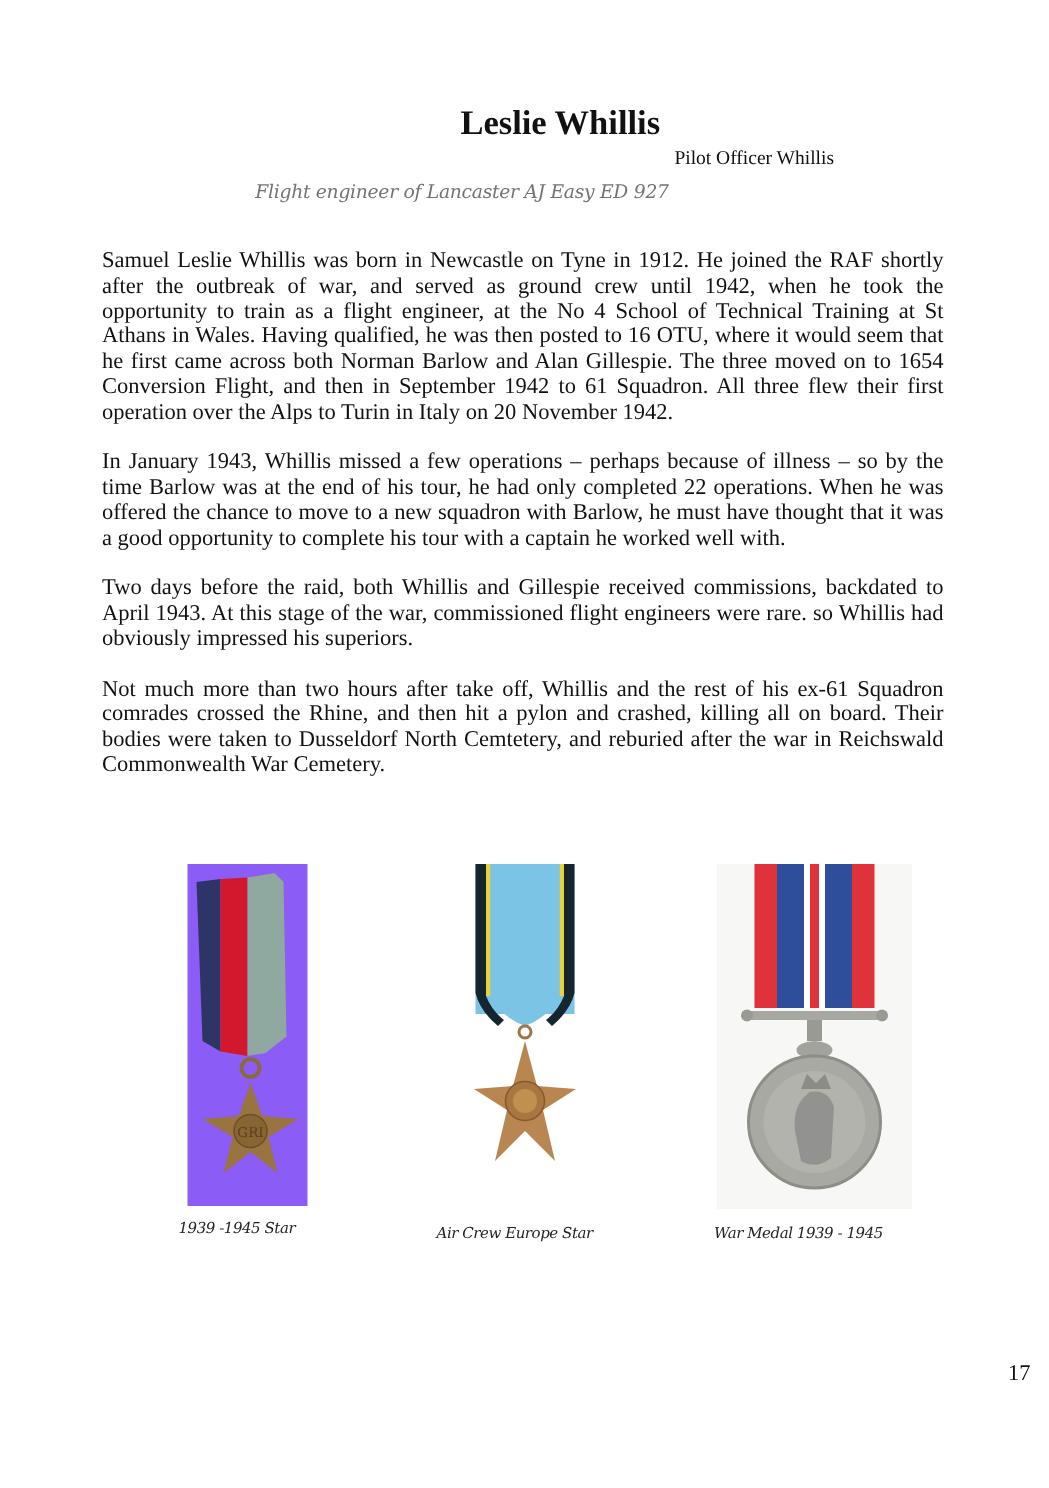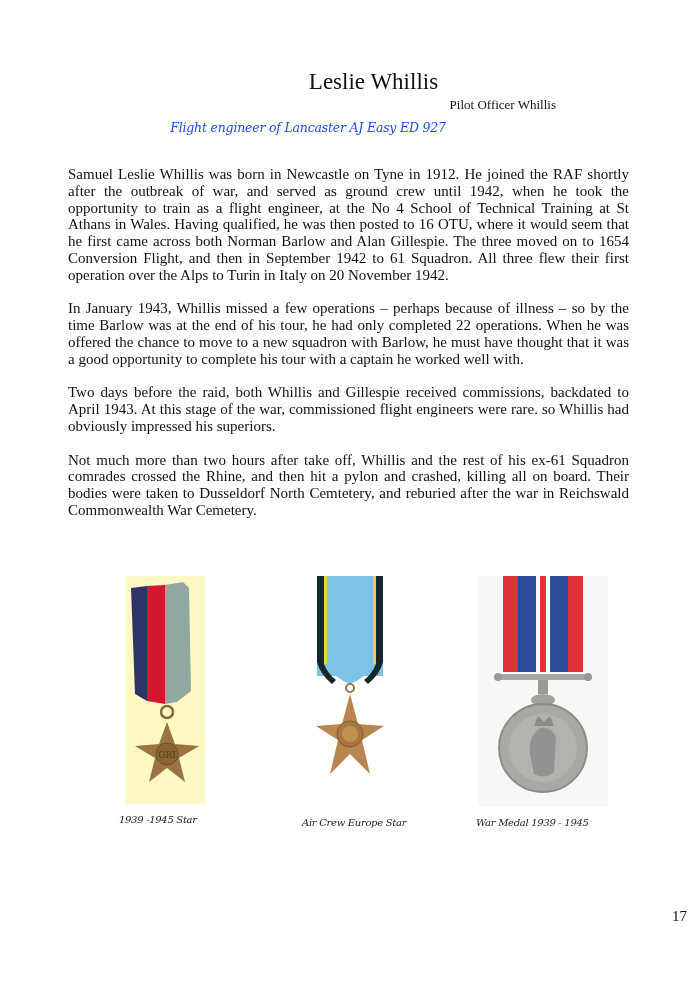--- a/index.html
+++ b/index.html
@@ -1,30 +1,30 @@
 <!DOCTYPE html>
 <html><head>
   <meta charset="utf-8">
   <style>
     * { margin: 0; padding: 0; box-sizing: border-box; }
     html, body { width: 699px; height: 992px; background: #ffffff; overflow: hidden; }
     body { position: relative; font-family: "Liberation Serif", "DejaVu Serif", serif; color: #111; }
 
     .title {
       position: absolute; left: 0; width: 699px; top: 68px;
-      text-align: center; font-weight: normal; font-size: 23px; line-height: 28px; padding-left: 48px;
+      text-align: center; font-weight: bold; font-size: 23px; line-height: 28px; padding-left: 48px;
     }
     .subtitle {
       position: absolute; left: 0; width: 556px; top: 97px;
       text-align: right; font-weight: normal; font-size: 13px; line-height: 16px;
     }
     .tagline {
       position: absolute; left: 0; width: 616px; top: 120px;
       text-align: center; font-style: italic; font-size: 12.5px; line-height: 16px;
-      font-family: "DejaVu Serif", serif; letter-spacing: -0.2px; color: #1d4ed8;
+      font-family: "DejaVu Serif", serif; letter-spacing: -0.2px; color: #737373;
     }
 
     .body-text {
       position: absolute; left: 68px; width: 561px; top: 166px;
       font-size: 15px; line-height: 16.8px; text-align: justify;
     }
     .body-text p { margin-bottom: 16.8px; }
     .medal-img { position: absolute; background: #fafaf7; overflow: hidden; }
     .caption {
       position: absolute; font-style: italic; font-size: 10px; line-height: 16px;
@@ -42,21 +42,21 @@
 <div class="subtitle">Pilot Officer Whillis</div>
 <div class="tagline">Flight engineer of Lancaster AJ Easy ED 927</div>
 
 <div class="body-text">
   <p>Samuel Leslie Whillis was born in Newcastle on Tyne in 1912. He joined the RAF shortly after the outbreak of war, and served as ground crew until 1942, when he took the opportunity to train as a flight engineer, at the No 4 School of Technical Training at St Athans in Wales. Having qualified, he was then posted to 16 OTU, where it would seem that he first came across both Norman Barlow and Alan Gillespie. The three moved on to 1654 Conversion Flight, and then in September 1942 to 61 Squadron. All three flew their first operation over the Alps to Turin in Italy on 20 November 1942.</p>
   <p>In January 1943, Whillis missed a few operations – perhaps because of illness – so by the time Barlow was at the end of his tour, he had only completed 22 operations. When he was offered the chance to move to a new squadron with Barlow, he must have thought that it was a good opportunity to complete his tour with a captain he worked well with.</p>
   <p>Two days before the raid, both Whillis and Gillespie received commissions, backdated to April 1943. At this stage of the war, commissioned flight engineers were rare. so Whillis had obviously impressed his superiors.</p>
   <p>Not much more than two hours after take off, Whillis and the rest of his ex-61 Squadron comrades crossed the Rhine, and then hit a pylon and crashed, killing all on board. Their bodies were taken to Dusseldorf North Cemtetery, and reburied after the war in Reichswald Commonwealth War Cemetery.</p>
 </div>
 
-<div class="medal-img" style="left:125px; top:576px; width:80px; height:228px; background:#fef9c3;">
+<div class="medal-img" style="left:125px; top:576px; width:80px; height:228px; background:#8b5cf6;">
   <svg width="80" height="228" viewBox="0 0 80 228">
 
     <path d="M6 12 L22 10 L22 125 L10 118 Z" fill="#2e3566"></path>
     <path d="M22 10 L40 9 L40 128 L22 125 Z" fill="#d3172c"></path>
     <path d="M40 9 L58 6 L64 12 L66 115 L52 126 L40 128 Z" fill="#8fa8a0"></path>
 
     <circle cx="42" cy="136" r="6" fill="none" stroke="#8a6a3a" stroke-width="2.5"></circle>
 
     <polygon points="42,146 50,168 74,170 54,182 60,206 42,192 24,206 30,182 10,170 34,168" fill="#9a7440"></polygon>
     <circle cx="42" cy="178" r="11" fill="#8a6534" stroke="#6e4e26" stroke-width="1"></circle>
@@ -75,21 +75,21 @@
     <rect x="65" y="0" width="3" height="88" fill="#e9d23a"></rect>
     <path d="M19 0 L65 0 L65 88 Q58 102 42 108 Q26 102 19 88 Z" fill="#7cc4e6"></path>
 
     <circle cx="42" cy="112" r="4" fill="none" stroke="#a27444" stroke-width="2"></circle>
 
     <polygon points="42,118 50,148 76,150 54,164 62,198 42,178 22,198 30,164 8,150 34,148" fill="#b98550"></polygon>
     <circle cx="42" cy="158" r="13" fill="#a87640" stroke="#86582c" stroke-width="1"></circle>
     <circle cx="42" cy="158" r="8" fill="#c2904e"></circle>
   </svg>
 </div>
-<div class="caption" style="left:302px; top:815px;">Air Crew Europe Star</div>
+<div class="caption" style="left:291px; top:815px;">Air Crew Europe Star</div>
 
 <div class="medal-img" style="left:478px; top:576px; width:130px; height:230px; background:#f7f7f5;">
   <svg width="130" height="230" viewBox="0 0 130 230">
 
     <rect x="25" y="0" width="80" height="96" fill="#e0323a"></rect>
     <rect x="40" y="0" width="18" height="96" fill="#2e4e9c"></rect>
     <rect x="72" y="0" width="18" height="96" fill="#2e4e9c"></rect>
     <rect x="58" y="0" width="4" height="96" fill="#ffffff"></rect>
     <rect x="62" y="0" width="6" height="96" fill="#e0323a"></rect>
     <rect x="68" y="0" width="4" height="96" fill="#ffffff"></rect>

